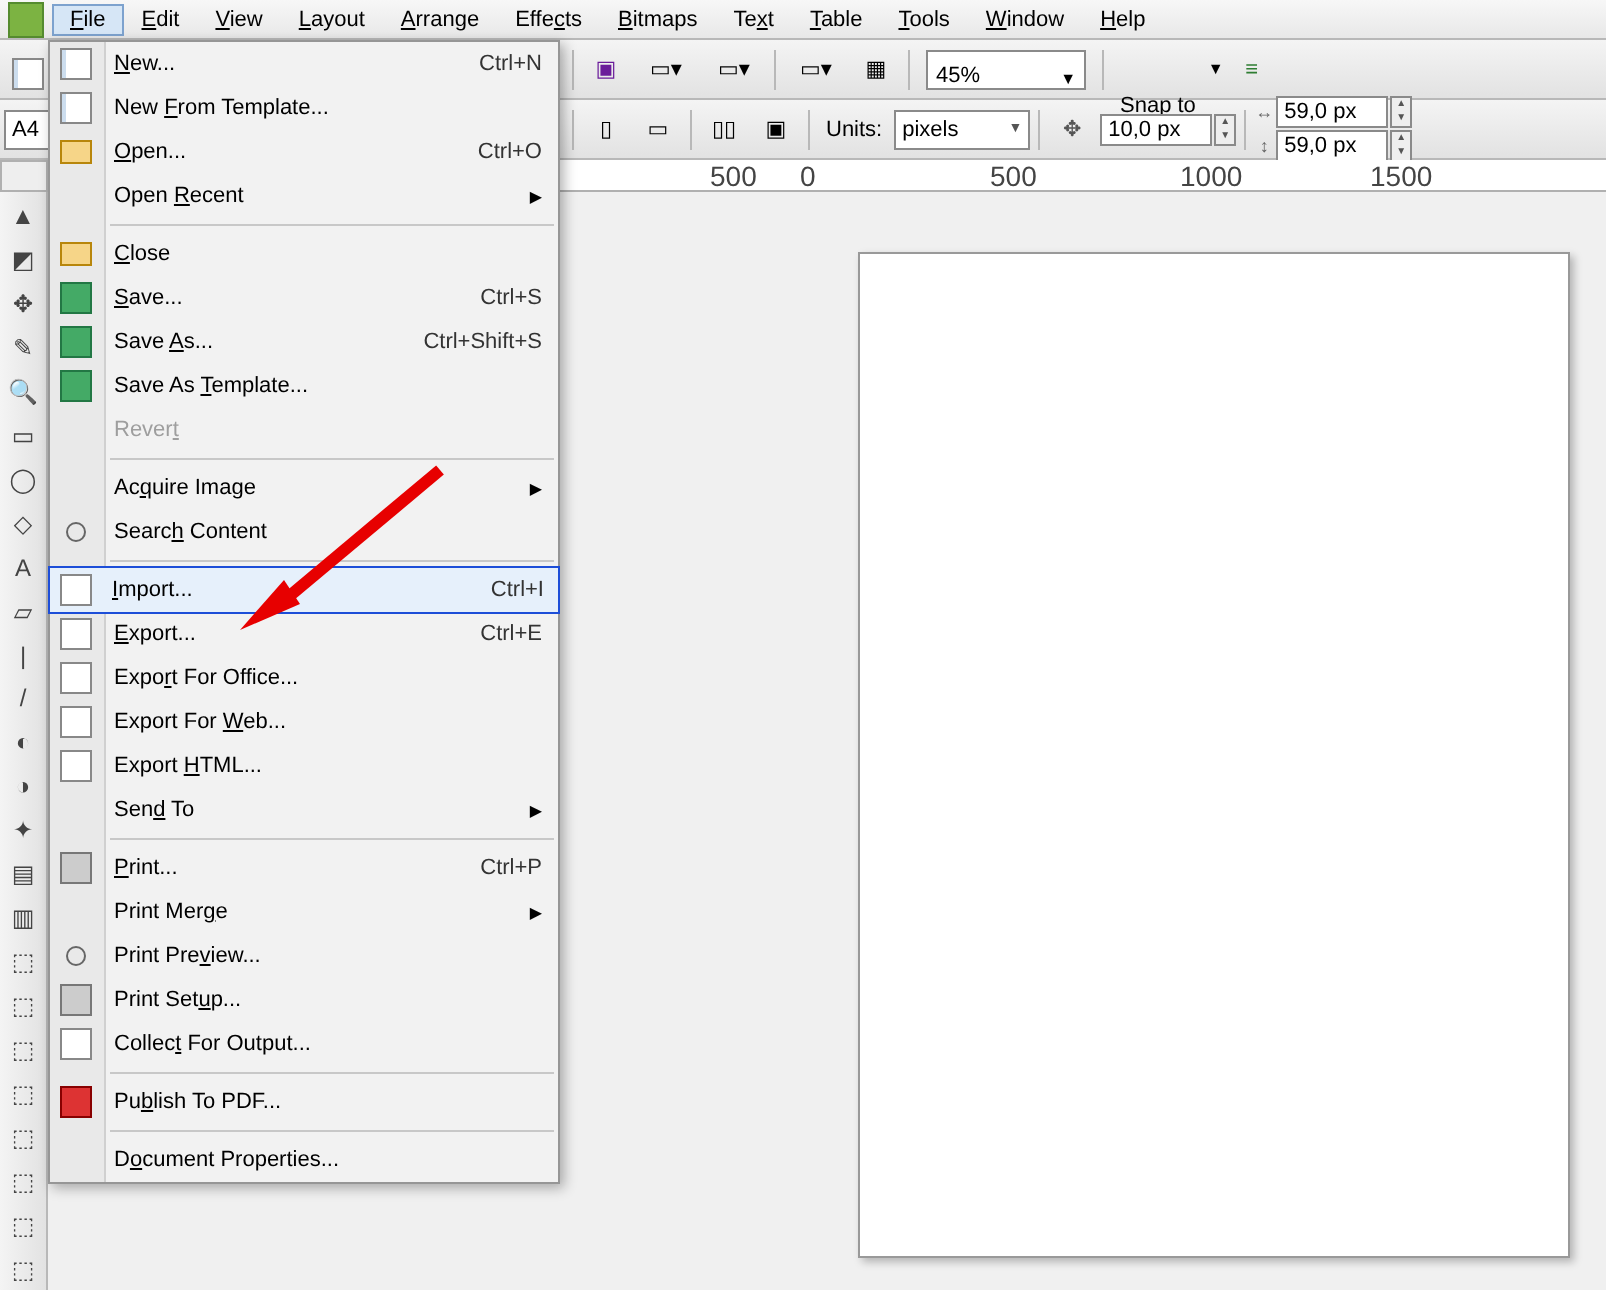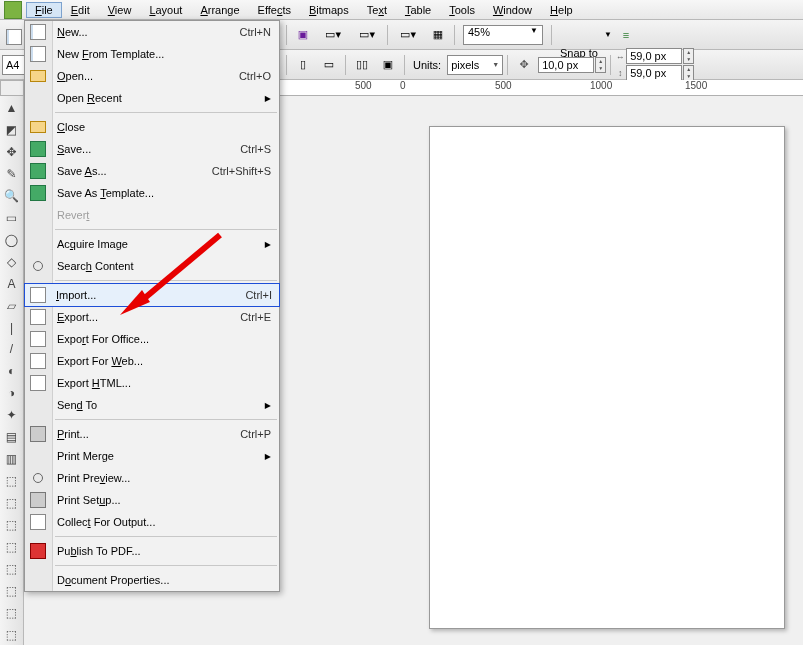--- a/index.html
+++ b/index.html
@@ -10,40 +10,40 @@
 .app-icon { width: 18px; height: 18px; margin: 0 4px; background: #7cb342; border: 1px solid #558b2f; }
 .menu-item { padding: 2px 9px; cursor: default; color: #000; }
 .menu-item.open { background: #d6e6f6; border: 1px solid #7da2ce; padding: 1px 8px; }
 .menu-item .u { text-decoration: underline; }
 
 
 .toolbar { height: 30px; background: linear-gradient(#f4f4f4,#e2e2e2); border-bottom: 1px solid #b8b8b8; display: flex; align-items: center; padding-left: 2px; gap: 2px; }
 .tb-btn { width: 24px; height: 24px; border: 1px solid transparent; display: flex; align-items: center; justify-content: center; }
 .tb-sep { width: 1px; height: 20px; background: #b8b8b8; margin: 0 2px; }
 .tb-drop { width: 32px; height: 24px; display: flex; align-items: center; justify-content: center; }
-.zoom-box { width: 80px; height: 20px; border: 1px solid #8a8a8a; background: #fff; display: flex; align-items: flex-start; padding: 0 4px; margin: 0 4px; }
+.zoom-box { width: 80px; height: 20px; border: 1px solid #8a8a8a; background: #fff; display: flex; align-items: flex-end; padding: 0 4px; margin: 0 4px; }
 .zoom-box .arrow { margin-left: auto; font-size: 8px; }
 .snap-label { padding: 0 4px; margin-top: 36px; }
 
 
 .toolbar2 { height: 30px; background: linear-gradient(#f4f4f4,#e2e2e2); border-bottom: 1px solid #b8b8b8; display: flex; align-items: center; padding-left: 2px; gap: 2px; }
 .paper-sel { width: 30px; height: 20px; border: 1px solid #8a8a8a; background: #fff; padding: 0 3px; display: flex; align-items: center; }
-.units-box { width: 56px; height: 20px; border: 1px solid #8a8a8a; background: #fff; padding: 0 3px; display: flex; align-items: center; }
+.units-box { width: 68px; height: 20px; border: 1px solid #8a8a8a; background: #fff; padding: 0 3px; display: flex; align-items: center; }
 .units-box .arrow { margin-left: auto; font-size: 7px; color:#555; }
 .num-field { width: 56px; height: 16px; border: 1px solid #8a8a8a; background: #fff; padding: 0 3px; display: flex; align-items: center; }
 .spinner { width: 11px; height: 16px; border: 1px solid #8a8a8a; background: #eee; display:flex; flex-direction:column; }
 .spinner div { flex:1; font-size:5px; text-align:center; line-height:6px; color:#555; }
 .label-txt { padding: 0 4px; }
 .field-pair { display:flex; flex-direction:column; gap:1px; }
 .field-row { display:flex; align-items:center; gap:1px; }
 .xy-ico { width:10px; text-align:center; font-size:9px; color:#666; }
 
 
 .ruler-h { position:absolute; left:24px; right:0; top:80px; height:16px; background:#fff; border-bottom:1px solid #b0b0b0; display:flex; overflow:hidden;}
-.ruler-h .tick { position:absolute; top:0; font-size:10px; color:#444; }
+.ruler-h .tick { position:absolute; top:0; font-size:14px; color:#444; }
 .ruler-corner { position:absolute; left:0; top:80px; width:24px; height:16px; background:#eee; border:1px solid #b0b0b0; }
 
 
 .toolstrip { position:absolute; left:0; top:96px; bottom:0; width:24px; background:linear-gradient(to right,#f4f4f4,#e2e2e2); border-right:1px solid #b8b8b8; display:flex; flex-direction:column; align-items:center; padding-top:2px; gap:2px;}
 .ts-btn { width:20px; height:20px; border:1px solid transparent; display:flex; align-items:center; justify-content:center; font-size:12px; color:#444; }
 
 
 .canvas-area { position:absolute; left:24px; top:96px; right:0; bottom:0; background:#f0f0f0; overflow:hidden;}
 .page { position:absolute; left:405px; top:30px; width:356px; height:503px; background:#fff; border:1px solid #999; box-shadow:2px 2px 4px rgba(0,0,0,.25); }
 

